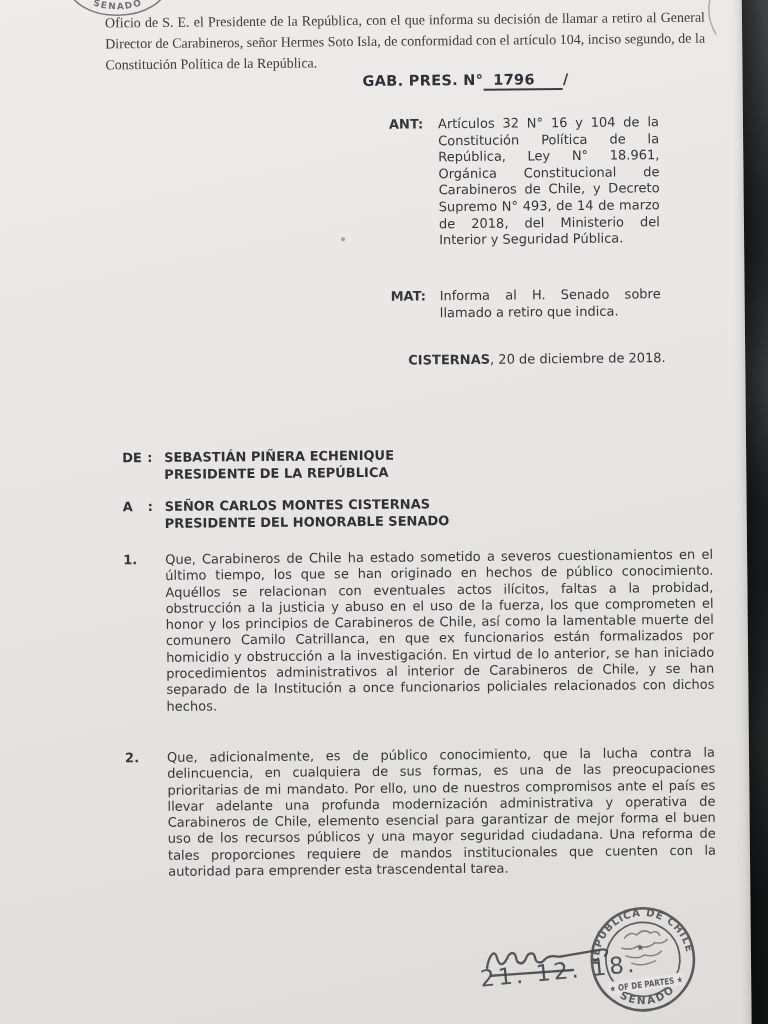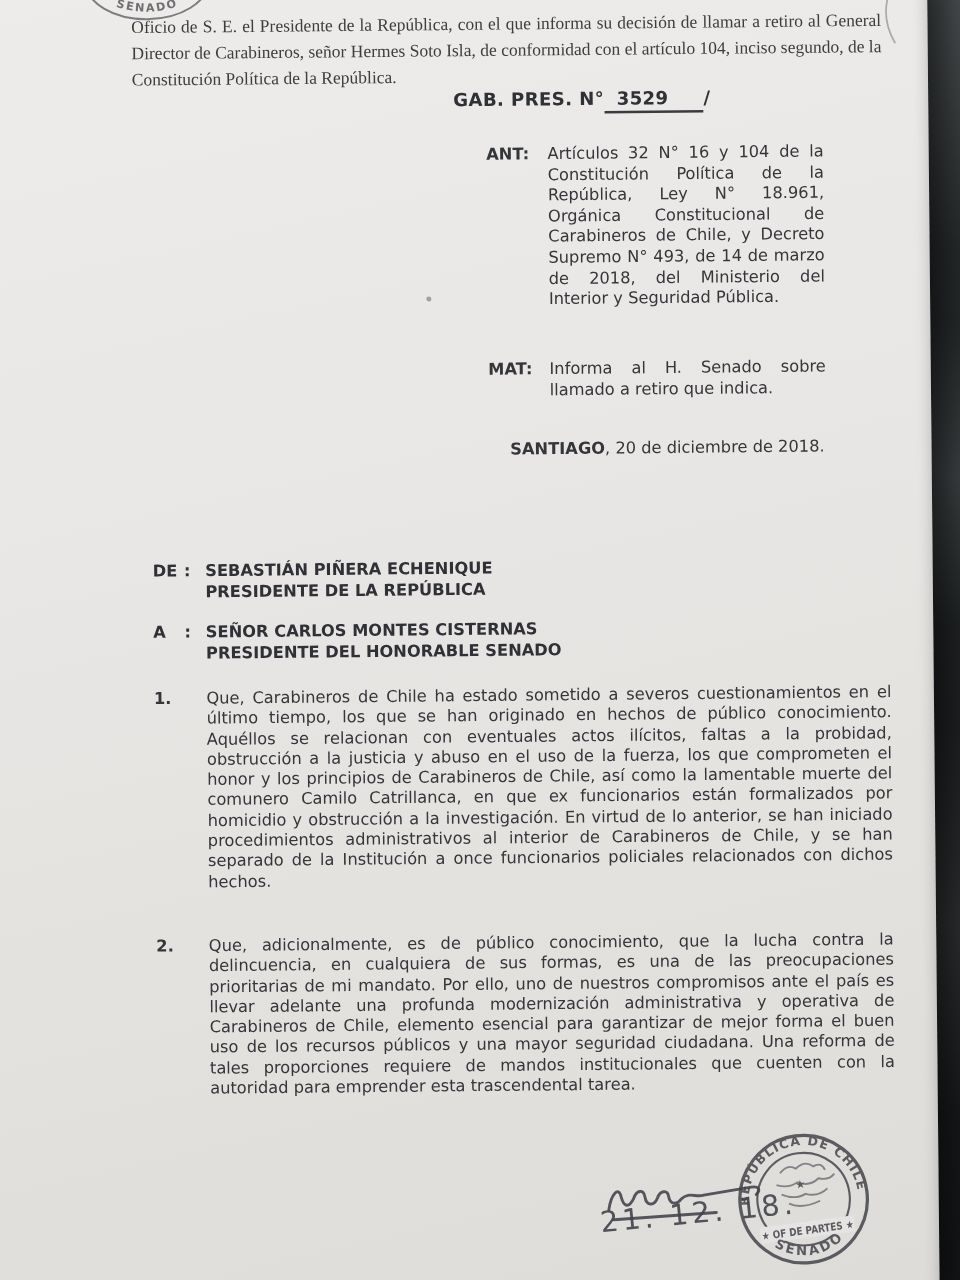--- a/index.html
+++ b/index.html
@@ -61,35 +61,35 @@
         <ellipse cx="62" cy="-14" rx="49" ry="30" fill="none" stroke="#606065" stroke-width="1.6" opacity="0.8"></ellipse>
         <path id="ovalArc" d="M 30 3 Q 62 17 94 3" fill="none" stroke="none"></path>
         <text font-size="9" font-weight="bold" letter-spacing="1.5" fill="#5a5a5e" opacity="0.85">
           <textPath href="#ovalArc" startOffset="50%" text-anchor="middle">SENADO</textPath>
         </text>
       </svg>
 
       <div class="abs serif-note">Oficio de S. E. el Presidente de la República, con el que informa su decisión de llamar a retiro al General Director de Carabineros, señor Hermes Soto Isla, de conformidad con el artículo 104, inciso segundo, de la Constitución Política de la República.</div>
 
       <div class="abs gab-line">
-        <span>GAB. PRES. N°</span><span class="gab-underline">3529</span><span>/</span>
+        <span>GAB. PRES. N°</span><span class="gab-underline">1796</span><span>/</span>
       </div>
 
       <div class="abs ant-block ref-block">
         <div class="ref-label">ANT:</div>
         <div class="ref-text">Artículos 32 N° 16 y 104 de la Constitución Política de la República, Ley N° 18.961, Orgánica Constitucional de Carabineros de Chile, y Decreto Supremo N° 493, de 14 de marzo de 2018, del Ministerio del Interior y Seguridad Pública.</div>
       </div>
 
       <div class="abs mat-block ref-block">
         <div class="ref-label">MAT:</div>
         <div class="ref-text">Informa al H. Senado sobre llamado a retiro que indica.</div>
       </div>
 
       <div class="abs dateline">
-        <span style="font-weight:bold">SANTIAGO</span><span>, 20 de diciembre de 2018.</span>
+        <span style="font-weight:bold">CISTERNAS</span><span>, 20 de diciembre de 2018.</span>
       </div>
 
       <div class="abs addr from-block">
         <span class="lbl">DE</span>
         <span class="colon">:</span>
         <span>
           <div>SEBASTIÁN PIÑERA ECHENIQUE</div>
           <div>PRESIDENTE DE LA REPÚBLICA</div>
         </span>
       </div>

